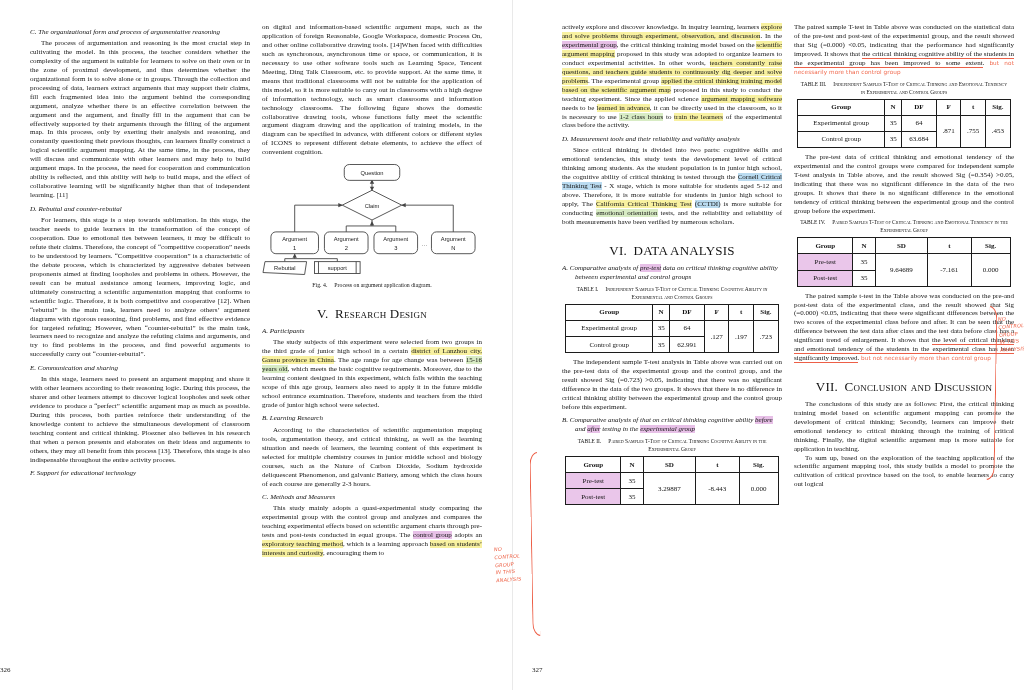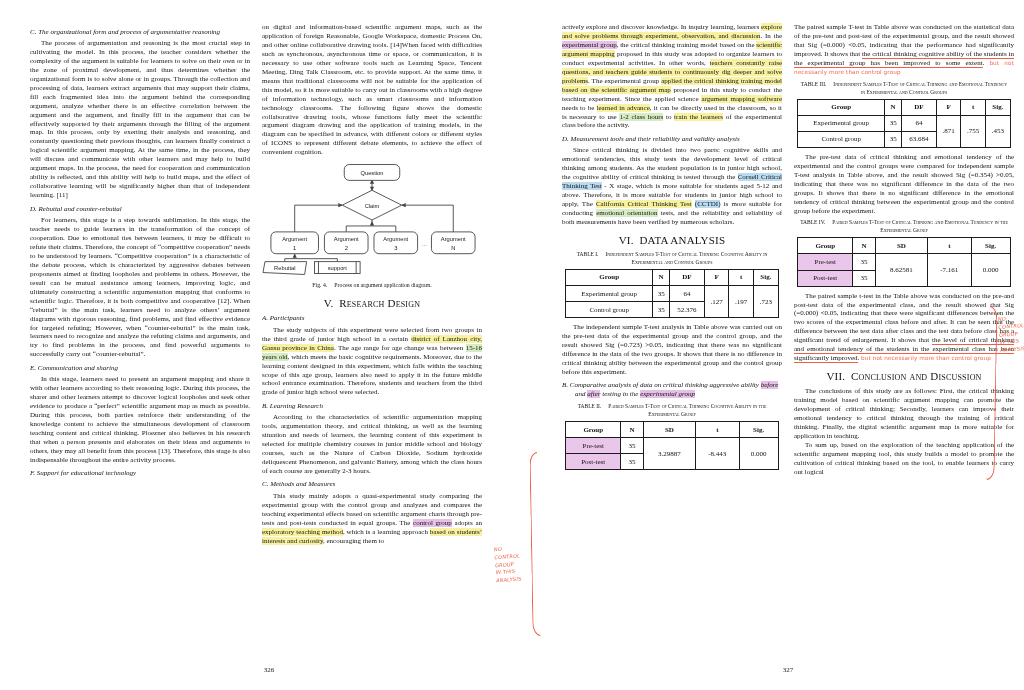--- a/index.html
+++ b/index.html
@@ -2,36 +2,36 @@
 <html><head>
 <meta charset="utf-8">
 <style>
   html,body{margin:0;padding:0;}
   body{
     width:1024px;height:690px;position:relative;background:#ffffff;
     font-family:"Liberation Serif","DejaVu Serif",serif;color:#141414;
     overflow:hidden;
   }
   .page{position:absolute;top:0;width:512px;height:690px;background:#fff;}
-  #page-left{left:0;padding-left:26px;}
+  #page-left{left:0;}
   #page-right{left:532px;}
   .divider{position:absolute;left:511px;top:0;width:2px;height:690px;background:#e9e9e9;}
   .col{
     position:absolute;top:23px;width:220px;height:642px;overflow:hidden;
     font-size:7px;line-height:1.28;text-align:justify;
   }
   .c1{left:30px;} .c2{left:262px;}
   .para{text-indent:11px;margin:0;}
   .para.noindent{text-indent:0;}
   .subhead{
     font-style:italic;margin:4.5px 0 2.5px;padding-left:13px;text-indent:-13px;
     text-align:left;
   }
   .sechead{
-    text-align:center;font-variant:small-caps;font-size:11px;margin:6px 0 4px;
+    text-align:center;font-variant:small-caps;font-size:13px;margin:16px 0 4px;
     text-indent:0;letter-spacing:.2px;
   }
   .tablecap{
     text-align:center;font-size:5.5px;margin:4px 5px 2px;text-indent:0;line-height:1.45;
     text-align:center;
   }
   .cap-label{margin-right:7px;}
   .tablecap .cap-title{font-variant:small-caps;}
   table.dtable{border-collapse:collapse;margin:2px auto 5px;width:97%;background:#fff;}
   .dtable th,.dtable td{
@@ -50,21 +50,21 @@
     color:#f0684c;font-family:"DejaVu Sans",sans-serif;font-size:5.7px;
     letter-spacing:.1px;
   }
   .figwrap{display:flex;justify-content:center;margin:5px 0 1px;}
   .figcap{text-align:center;font-size:5.8px;margin:2px 4px 4px;text-indent:0;}
   svg text{
     font-family:"Liberation Sans","DejaVu Sans",sans-serif;font-size:5.8px;fill:#222;
     text-anchor:middle;
   }
   .pagenum{
-    position:absolute;bottom:16px;left:0;width:100%;text-align:center;font-size:7px;
+    position:absolute;bottom:16px;left:0;width:100%;font-size:7px;
     color:#222;
   }
   
   .margin-note{
     position:absolute;color:#ee6348;font-family:"DejaVu Sans",sans-serif;
     font-size:5px;line-height:1.55;font-style:italic;letter-spacing:.2px;
     transform:rotate(-4deg);text-align:left;
   }
   .bracket{position:absolute;width:7px;border:1.6px solid #ed5f47;}
   .bracket-left{border-right:none;border-radius:10px 0 0 10px / 16px 0 0 16px;transform:rotate(-1deg);}
@@ -144,20 +144,21 @@
     </div>
   <div class="pagenum">326</div>
 </section>
 
 <section class="page" id="page-right">
   <div class="col c1" id="pR-c1">
       <div class="para noindent"><span>actively explore and discover knowledge. In inquiry learning, learners </span><span class="seg-y">explore and solve problems through experiment, observation, and discussion</span><span>. In the </span><span class="seg-pu">experimental group</span><span>, the critical thinking training model based on the </span><span class="seg-y">scientific argument mapping</span><span> proposed in this study was adopted to organize learners to conduct experimental activities. In other words, </span><span class="seg-y">teachers constantly raise questions, and teachers guide students to continuously dig deeper and solve problems</span><span>. The experimental group </span><span class="seg-y">applied the critical thinking training model based on the scientific argument map</span><span> proposed in this study to conduct the teaching experiment. Since the applied science </span><span class="seg-y">argument mapping software</span><span> needs to be </span><span class="seg-y">learned in advance</span><span>, it can be directly used in the classroom, so it is necessary to use </span><span class="seg-g">1-2 class hours</span><span> to </span><span class="seg-y">train the learners</span><span> of the experimental class before the activity.</span></div>
       <div class="subhead"><span>D. Measurement tools and their reliability and validity analysis</span></div>
       <div class="para"><span>Since critical thinking is divided into two parts: cognitive skills and emotional tendencies, this study tests the development level of critical thinking among students. As the student population is in junior high school, the cognitive ability of critical thinking is tested through the </span><span class="seg-bl">Cornell Critical Thinking Test</span><span> - X stage, which is more suitable for students aged 5-12 and above. Therefore, it is more suitable for students in junior high school to apply, The </span><span class="seg-y">California Critical Thinking Test</span><span> </span><span class="seg-bl">(CCTDI)</span><span> is more suitable for conducting </span><span class="seg-g">emotional orientation</span><span> tests, and the reliability and reliability of both measurements have been verified by numerous scholars.</span></div>
       <div class="sechead">VI. DATA ANALYSIS</div>
+      <div class="subhead"><span>A. Comparative analysis of </span><span class="seg-pu">pre-test</span><span> data on critical thinking cognitive ability between experimental and control groups</span></div>
       <div class="tablecap"><span class="cap-label">TABLE I.</span><span class="cap-title">Independent Samples T-Test of Critical Thinking Cognitive Ability in Experimental and Control Groups</span></div>
       <table class="dtable">
         <thead>
           <tr>
             <th>Group</th>
             <th>N</th>
             <th>DF</th>
             <th>F</th>
             <th>t</th>
             <th>Sig.</th>
@@ -168,26 +169,26 @@
             <td>Experimental group</td>
             <td>35</td>
             <td>64</td>
             <td rowspan="2">.127</td>
             <td rowspan="2">.197</td>
             <td rowspan="2">.723</td>
           </tr>
           <tr>
             <td>Control group</td>
             <td>35</td>
-            <td>52.376</td>
+            <td>62.991</td>
           </tr>
         </tbody>
       </table>
       <div class="para"><span>The independent sample T-test analysis in Table above was carried out on the pre-test data of the experimental group and the control group, and the result showed Sig (=0.723) &gt;0.05, indicating that there was no significant difference in the data of the two groups. It shows that there is no difference in critical thinking ability between the experimental group and the control group before this experiment.</span></div>
-      <div class="subhead"><span>B. Comparative analysis of data on critical thinking aggressive ability </span><span class="seg-pu">before</span><span> and </span><span class="seg-pu">after</span><span> testing in the </span><span class="seg-pu">experimental group</span></div>
+      <div class="subhead"><span>B. Comparative analysis of that on critical thinking cognitive ability </span><span class="seg-pu">before</span><span> and </span><span class="seg-pu">after</span><span> testing in the </span><span class="seg-pu">experimental group</span></div>
       <div class="tablecap"><span class="cap-label">TABLE II.</span><span class="cap-title">Paired Samples T-Test of Critical Thinking Cognitive Ability in the Experimental Group</span></div>
       <table class="dtable">
         <thead>
           <tr>
             <th>Group</th>
             <th>N</th>
             <th>SD</th>
             <th>t</th>
             <th>Sig.</th>
           </tr>
@@ -246,34 +247,34 @@
             <th>N</th>
             <th>SD</th>
             <th>t</th>
             <th>Sig.</th>
           </tr>
         </thead>
         <tbody>
           <tr>
             <td class="cell-hl-pu">Pre-test</td>
             <td>35</td>
-            <td rowspan="2">8.62581</td>
+            <td rowspan="2">9.64689</td>
             <td rowspan="2">-7.161</td>
             <td rowspan="2">0.000</td>
           </tr>
           <tr>
             <td class="cell-hl-pu">Post-test</td>
             <td>35</td>
           </tr>
         </tbody>
       </table>
       <div class="para"><span>The paired sample t-test in the Table above was conducted on the pre-and post-test data of the experimental class, and the result showed that Sig (=0.000) &lt;0.05, indicating that there were significant differences between the two scores of the experimental class before and after. It can be seen that the difference between the test data after class and the test data before class has a significant trend of enlargement. It shows that </span><span class="seg-ru">the level of critical thinking and emotional tendency of the students in the experimental class has been significantly improved</span><span>. </span><span class="seg-rn">but not necessarily more than control group</span></div>
       <div class="sechead">VII. Conclusion and Discussion</div>
       <div class="para"><span>The conclusions of this study are as follows: First, the critical thinking training model based on scientific argument mapping can promote the development of critical thinking; Secondly, learners can improve their emotional tendency to critical thinking through the training of critical thinking. Finally, the digital scientific argument map is more suitable for application in teaching.</span></div>
-      <div class="para"><span>To sum up, based on the exploration of the teaching application of the scientific argument mapping tool, this study builds a model to promote the cultivation of critical thinking based on the tool, to enable learners to carry out logical</span></div>
+      <div class="para"><span>To sum up, based on the exploration of the teaching application of the scientific argument mapping tool, this study builds a model to promote the cultivation of critical province based on the tool, to enable learners to carry out logical</span></div>
     </div>
   <div class="pagenum">327</div>
 </section>
 
 <div class="bracket bracket-left" style="left:531px;top:452px;height:182px;"></div>
 <div class="margin-note" style="left:495px;top:545px;width:35px;">
     <div>NO</div>
     <div>CONTROL</div>
     <div>GROUP</div>
     <div>IN THIS</div>

